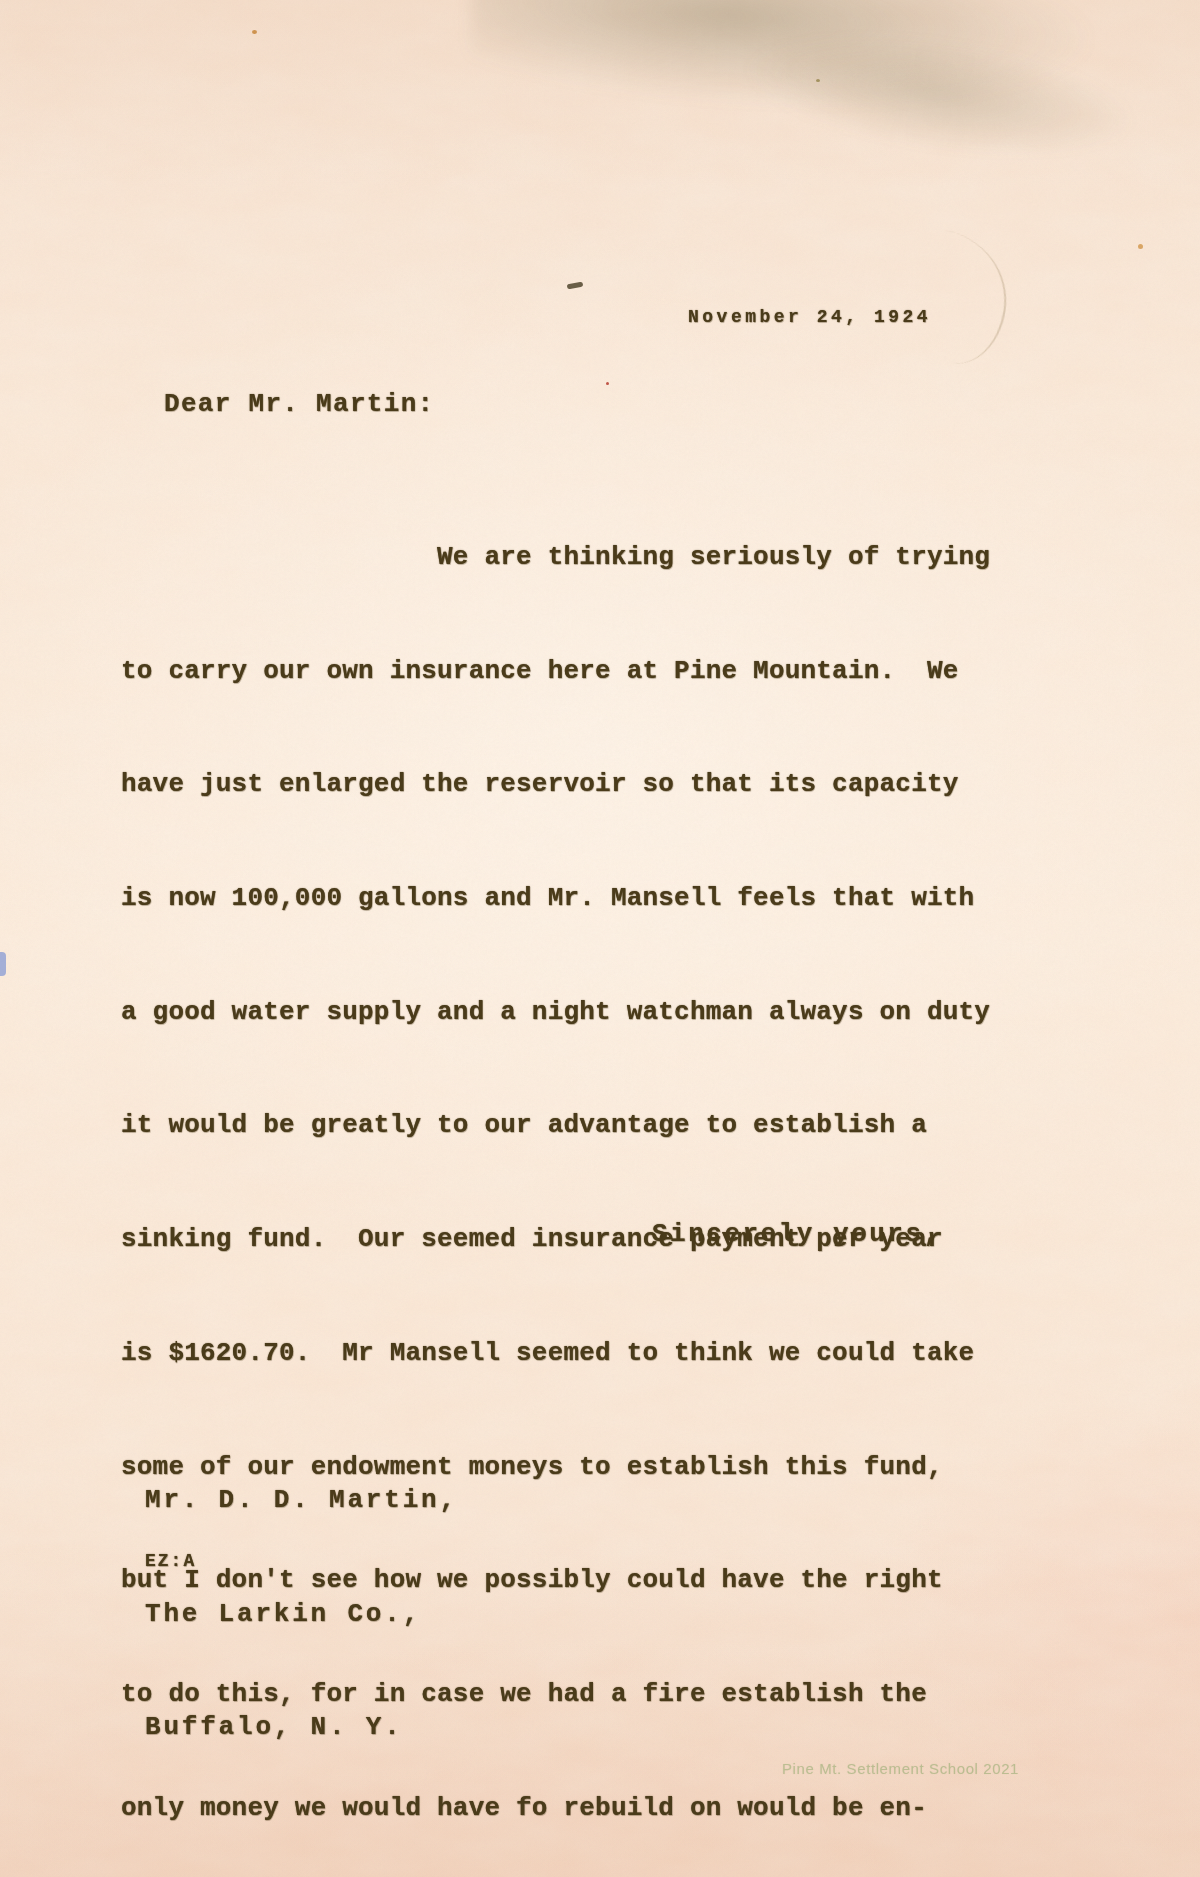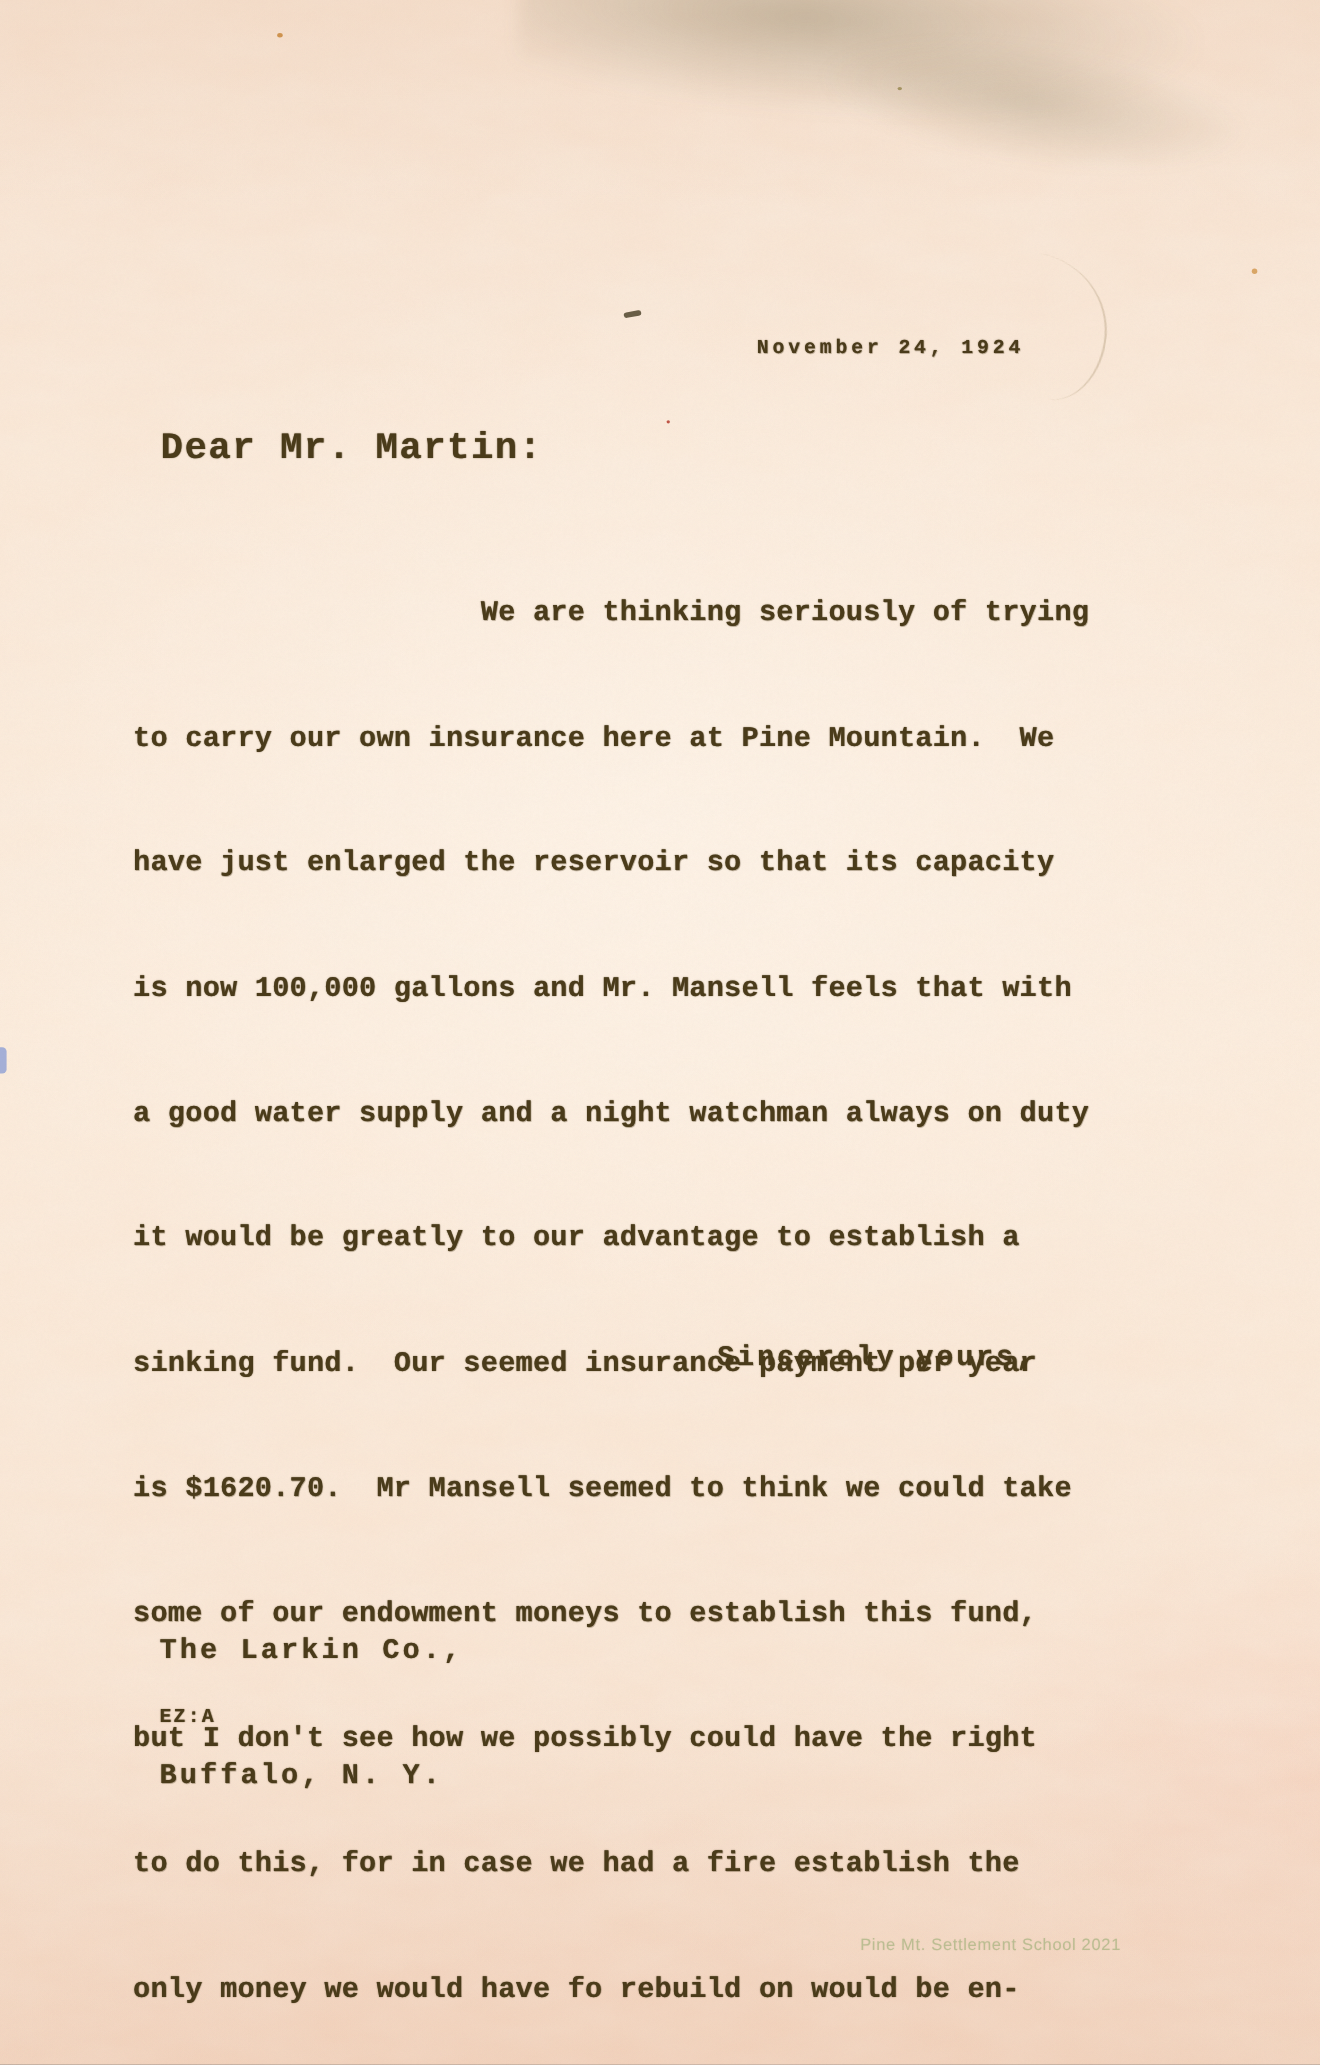--- a/index.html
+++ b/index.html
@@ -43,21 +43,21 @@
   .speck{border-radius:50%;}
   .tw{
     position:absolute;z-index:4;
     font-family:"Liberation Mono","DejaVu Sans Mono",monospace;
     font-weight:bold;
     color:#4a3b1a;
     white-space:pre;
     text-shadow:0 0 1.2px rgba(74,59,26,0.8), 0.6px 0.6px 0 rgba(74,59,26,0.25);
   }
   .date-line{left:688px;top:307px;font-size:18px;letter-spacing:3.5px;}
-  .salutation{left:146px;top:389px;font-size:34px;letter-spacing:1.3px;}
+  .salutation{left:164px;top:389px;font-size:26px;letter-spacing:1.3px;}
   .body-block{left:121px;top:463px;font-size:26px;line-height:37.9px;letter-spacing:0.2px;}
   .closing{left:652px;top:1219px;font-size:26px;letter-spacing:2.5px;}
   .address-block{left:145px;top:1406px;font-size:26px;line-height:37.9px;letter-spacing:2.8px;}
   .initials{left:145px;top:1551px;font-size:18px;letter-spacing:2px;}
   .watermark{
     position:absolute;z-index:4;left:782px;top:1760px;
     font-family:"Liberation Sans",sans-serif;
     font-size:15px;letter-spacing:0.6px;
     color:rgba(160,176,122,0.55);
     text-shadow:0 0 1px rgba(160,176,122,0.3);
@@ -122,20 +122,21 @@
     
     
     
     
     
   </div>
 
   <div class="tw closing">Sincerely yours,</div>
 
   <div class="tw address-block">
+    <div>Mr. D. D. Martin,</div>
     <div>The Larkin Co.,</div>
     <div>Buffalo, N. Y.</div>
   </div>
 
   <div class="tw initials">EZ:A</div>
 
   <div class="watermark">Pine Mt. Settlement School 2021</div>
 
   <svg class="tex tex-over" width="1200" height="1877" aria-hidden="true">
     <rect width="1200" height="1877" filter="url(#mottle)"></rect>

